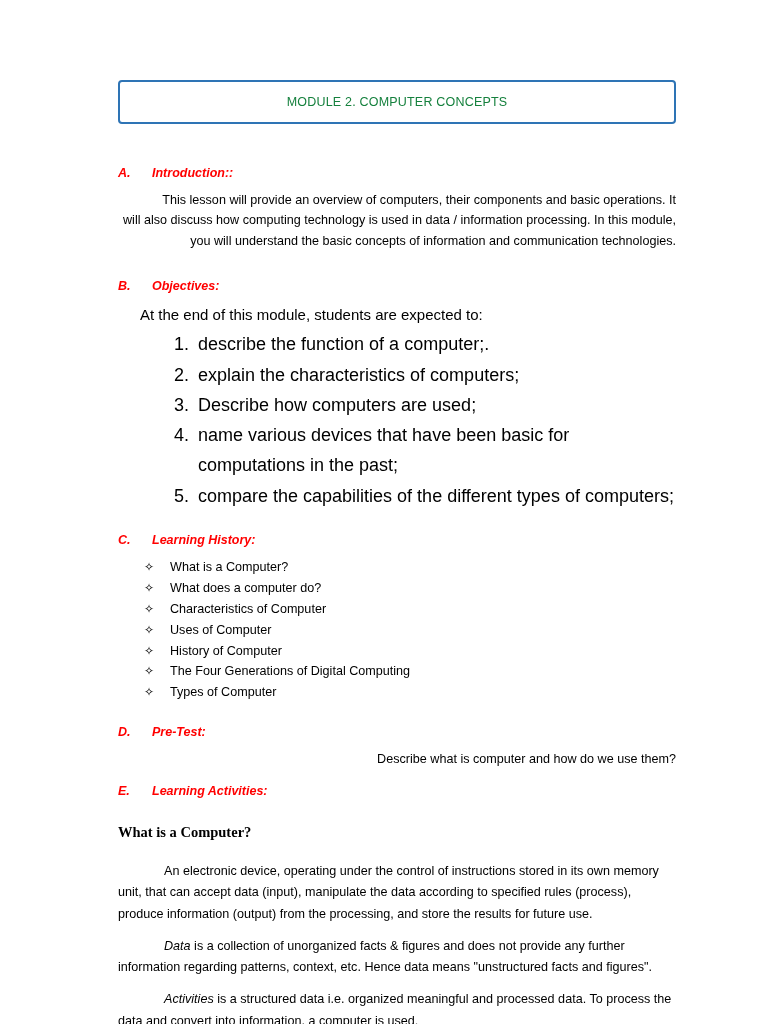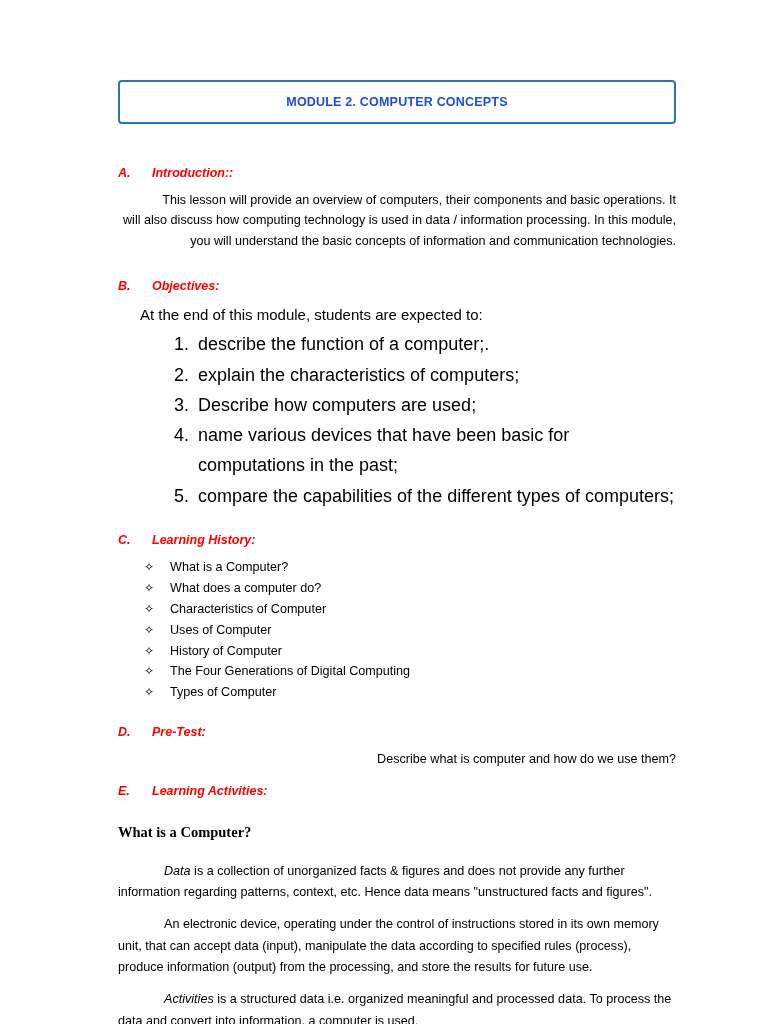--- a/index.html
+++ b/index.html
@@ -24,24 +24,24 @@
   .title-box {
     border: 2px solid #2e74b5;
     border-radius: 4px;
     height: 40px;
     display: flex;
     align-items: center;
     justify-content: center;
     margin-bottom: 42px;
   }
   .title-box .title-text {
-    font-weight: bold;
+    font-weight: normal;
     font-size: 12.5px;
     letter-spacing: 0.2px;
-    color: #1d4ed8;
+    color: #15803d;
   }
   .section-head {
     color: #ff0000;
     font-weight: bold;
     font-style: italic;
     font-size: 12.5px;
     margin: 0 0 10px 0;
     display: flex;
   }
   .section-head .letter {
@@ -194,19 +194,19 @@
     <span class="letter">E.</span>
     <span>Learning Activities:</span>
   </div>
 
   <div class="spacer-sm"></div>
 
   <p class="subhead">What is a Computer?</p>
 
   <div class="spacer-sm"></div>
 
+  <p class="body-para"><span class="lead-indent"></span><span>An electronic device, operating under the control of instructions stored in its own memory unit, that can accept data (input), manipulate the data according to specified rules (process), produce information (output) from the processing, and store the results for future use.</span></p>
+
   <p class="body-para"><span class="lead-indent"></span><span class="ital">Data</span> <span>is a collection of unorganized facts &amp; figures and does not provide any further information regarding patterns, context, etc. Hence data means "unstructured facts and figures".</span></p>
 
-  <p class="body-para"><span class="lead-indent"></span><span>An electronic device, operating under the control of instructions stored in its own memory unit, that can accept data (input), manipulate the data according to specified rules (process), produce information (output) from the processing, and store the results for future use.</span></p>
-
   <p class="body-para"><span class="lead-indent"></span><span class="ital">Activities</span> <span>is a structured data i.e. organized meaningful and processed data. To process the data and convert into information, a computer is used.</span></p>
 
 </div>
 
 </body></html>

